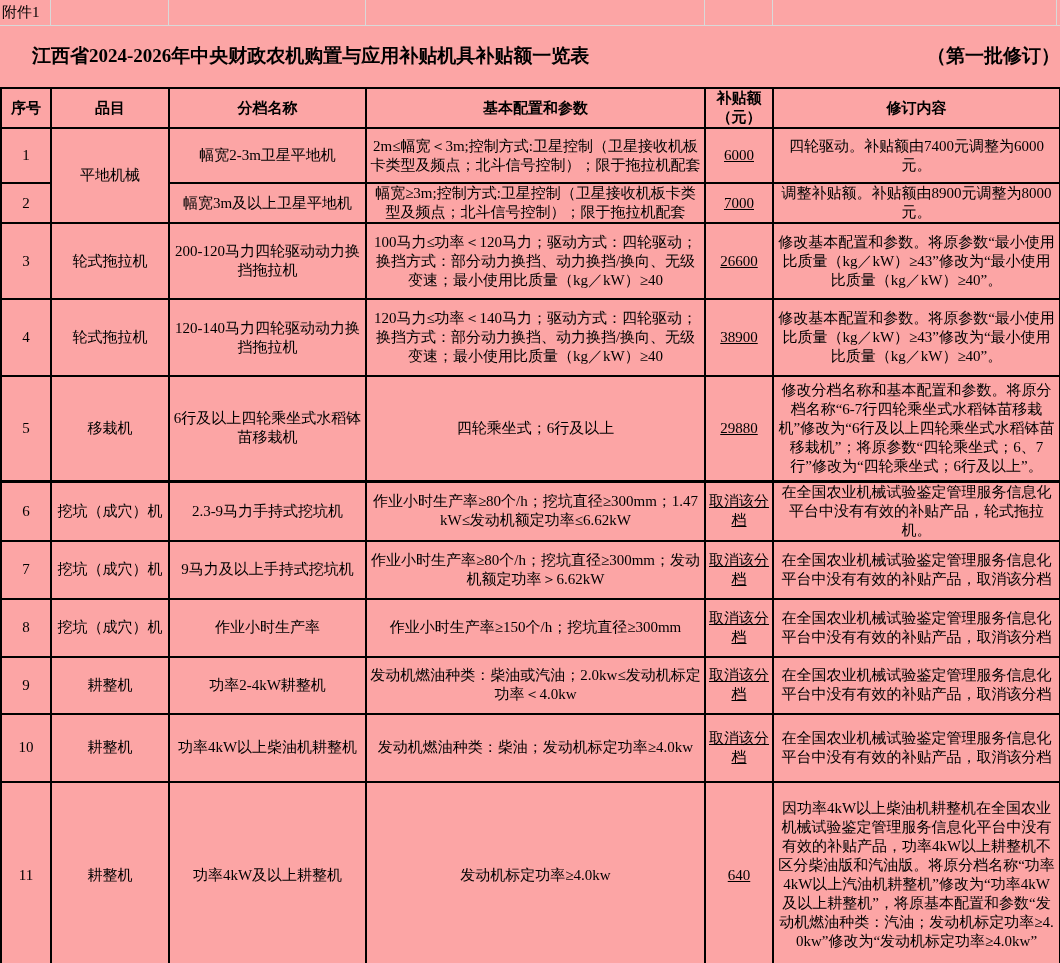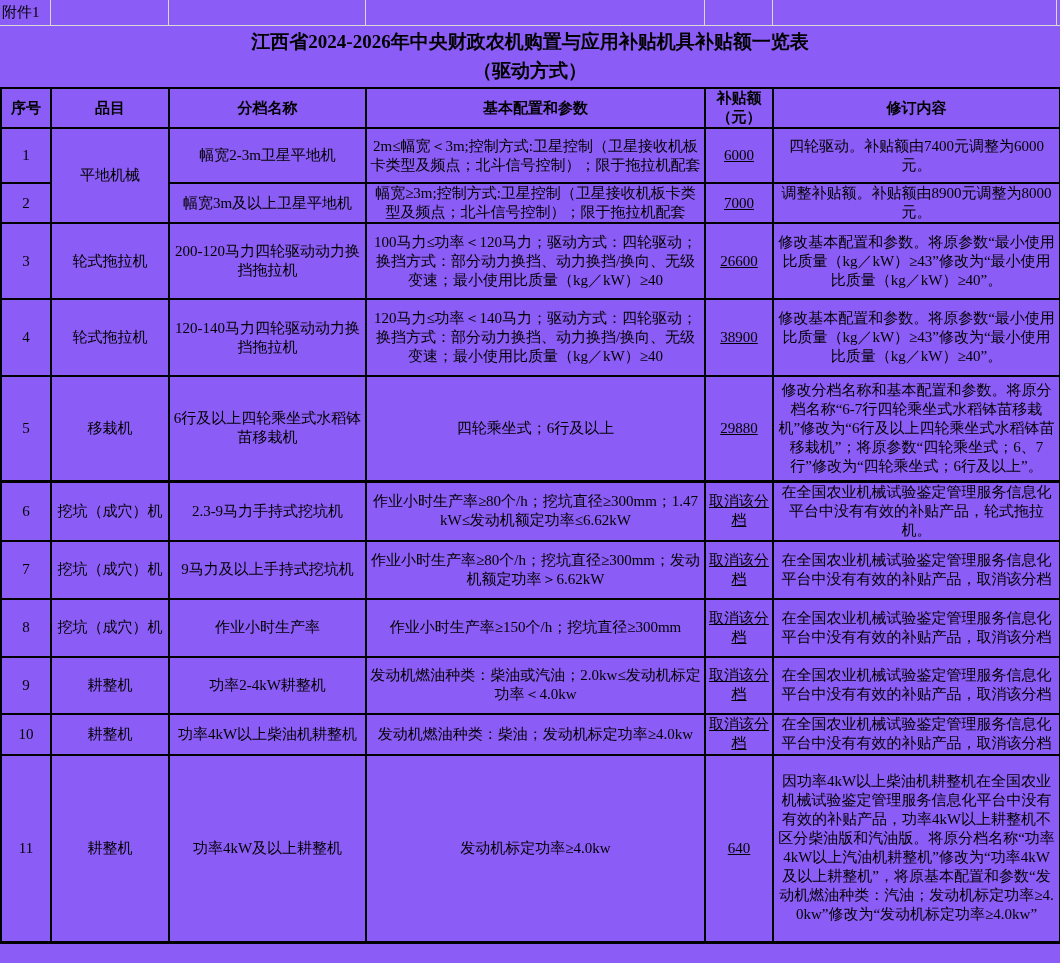--- a/index.html
+++ b/index.html
@@ -3,21 +3,21 @@
 <meta charset="utf-8">
 <style>
   * { box-sizing: border-box; margin: 0; padding: 0; }
   html, body { background: #ffffff; }
   body {
     width: 1060px; height: 963px;
     font-family: "Liberation Serif", serif;
     color: #000000;
     overflow: hidden;
   }
-  .page { width: 1060px; height: 963px; background: #8b5cf6; }
+  .page { width: 1060px; height: 963px; background: #fca5a5; }
 
   
   .topstrip {
     position: relative;
     height: 26px;
     border-bottom: 1px solid #d9d9d9;
   }
   .attach {
     display: inline-block;
     font-size: 15px;
@@ -25,25 +25,26 @@
     padding-left: 2px;
   }
   .gl {
     position: absolute; top: 0; bottom: 0;
     width: 1px; background: #d9d9d9;
   }
 
   
   .titleblock {
     height: 61px;
-    display: flex; flex-direction: column;
-    align-items: center; justify-content: center;
+    display: flex; flex-direction: row;
+    align-items: center; justify-content: space-between;
     font-weight: bold;
     font-size: 19px;
     line-height: 1.5;
+    padding-left: 32px;
   }
 
   
   table.main {
     border-collapse: collapse;
     table-layout: fixed;
     width: 1059px;
   }
   table.main th, table.main td {
     border: 2px solid #000000;
@@ -70,21 +71,21 @@
     <i class="gl" style="left:50px"></i>
     <i class="gl" style="left:168px"></i>
     <i class="gl" style="left:365px"></i>
     <i class="gl" style="left:704px"></i>
     <i class="gl" style="left:772px"></i>
     <i class="gl" style="left:1056px"></i>
   </div>
 
   <div class="titleblock">
     <div>江西省2024-2026年中央财政农机购置与应用补贴机具补贴额一览表</div>
-    <div>（驱动方式）</div>
+    <div>（第一批修订）</div>
   </div>
 
   <table class="main">
     <colgroup>
       <col style="width:50px">
         <col style="width:118px">
         <col style="width:197px">
       <col style="width:339px">
         <col style="width:68px">
         <col style="width:287px">
@@ -167,21 +168,21 @@
         <td>在全国农业机械试验鉴定管理服务信息化平台中没有有效的补贴产品，取消该分档</td>
       </tr>
       <tr style="height:57px">
         <td>9</td>
         <td>耕整机</td>
         <td>功率2-4kW耕整机</td>
         <td>发动机燃油种类：柴油或汽油；2.0kw≤发动机标定功率＜4.0kw</td>
         <td class="subsidy-cell">取消该分档</td>
         <td>在全国农业机械试验鉴定管理服务信息化平台中没有有效的补贴产品，取消该分档</td>
       </tr>
-      <tr style="height:41px">
+      <tr style="height:68px">
         <td>10</td>
         <td>耕整机</td>
         <td>功率4kW以上柴油机耕整机</td>
         <td>发动机燃油种类：柴油；发动机标定功率≥4.0kw</td>
         <td class="subsidy-cell">取消该分档</td>
         <td>在全国农业机械试验鉴定管理服务信息化平台中没有有效的补贴产品，取消该分档</td>
       </tr>
       <tr class="last-row" style="height:188px">
         <td>11</td>
         <td>耕整机</td>

